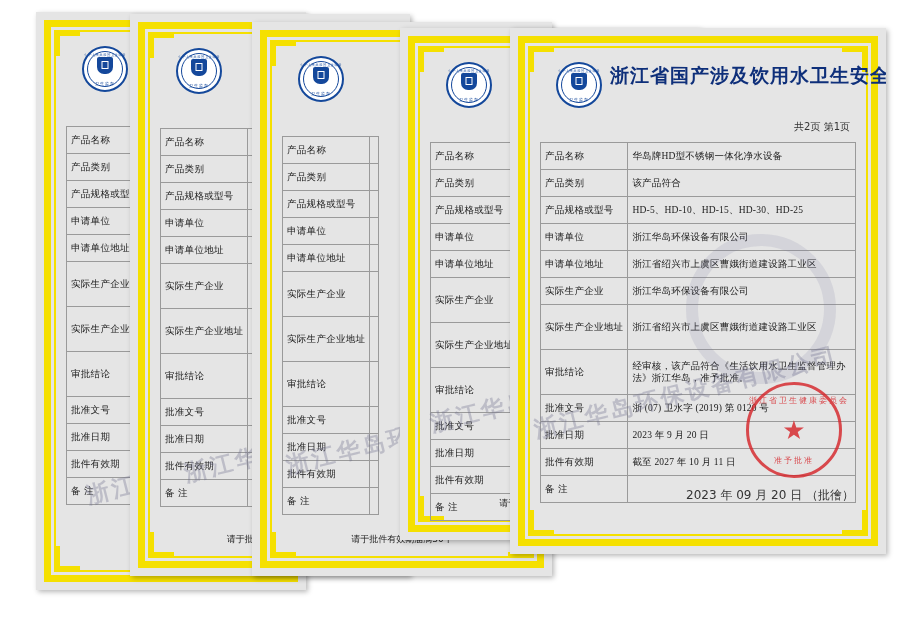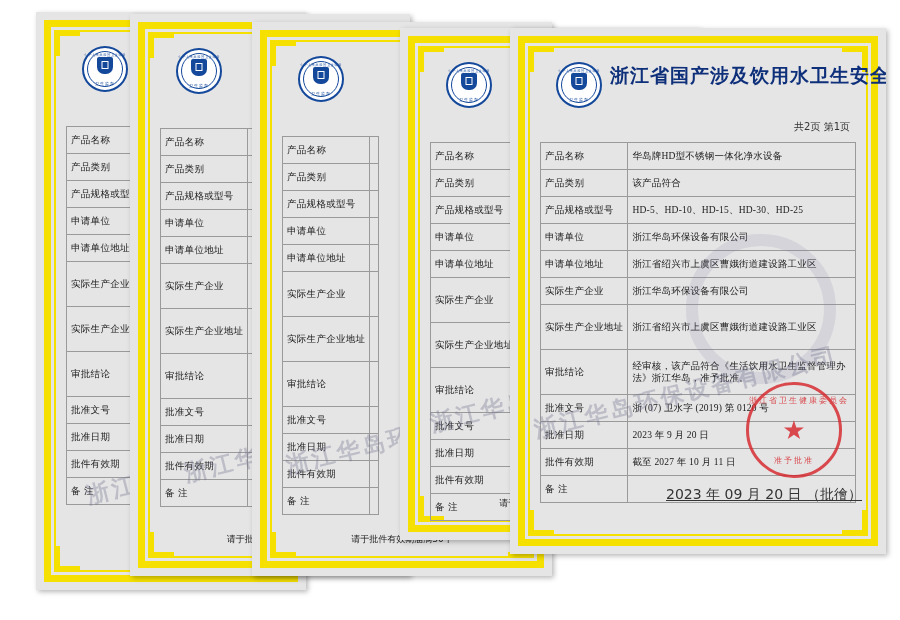--- a/index.html
+++ b/index.html
@@ -173,27 +173,26 @@
     right: 0;
     bottom: 10px;
     text-align: center;
     font-size: 9px;
     color: #222;
     font-family: "DejaVu Sans", sans-serif;
     white-space: nowrap;
   }
   .signdate {
     position: absolute;
-    right: 4px;
+    right: 12px;
     bottom: 30px;
-    font-size: 14px;
+    font-size: 12px;
     color: #333;
     font-family: "DejaVu Sans", sans-serif;
     white-space: nowrap;
-    text-decoration: underline;
   }
 
   
   .seal {
     position: absolute;
     right: 24px;
     bottom: 56px;
     width: 96px;
     height: 96px;
     border-radius: 50%;

